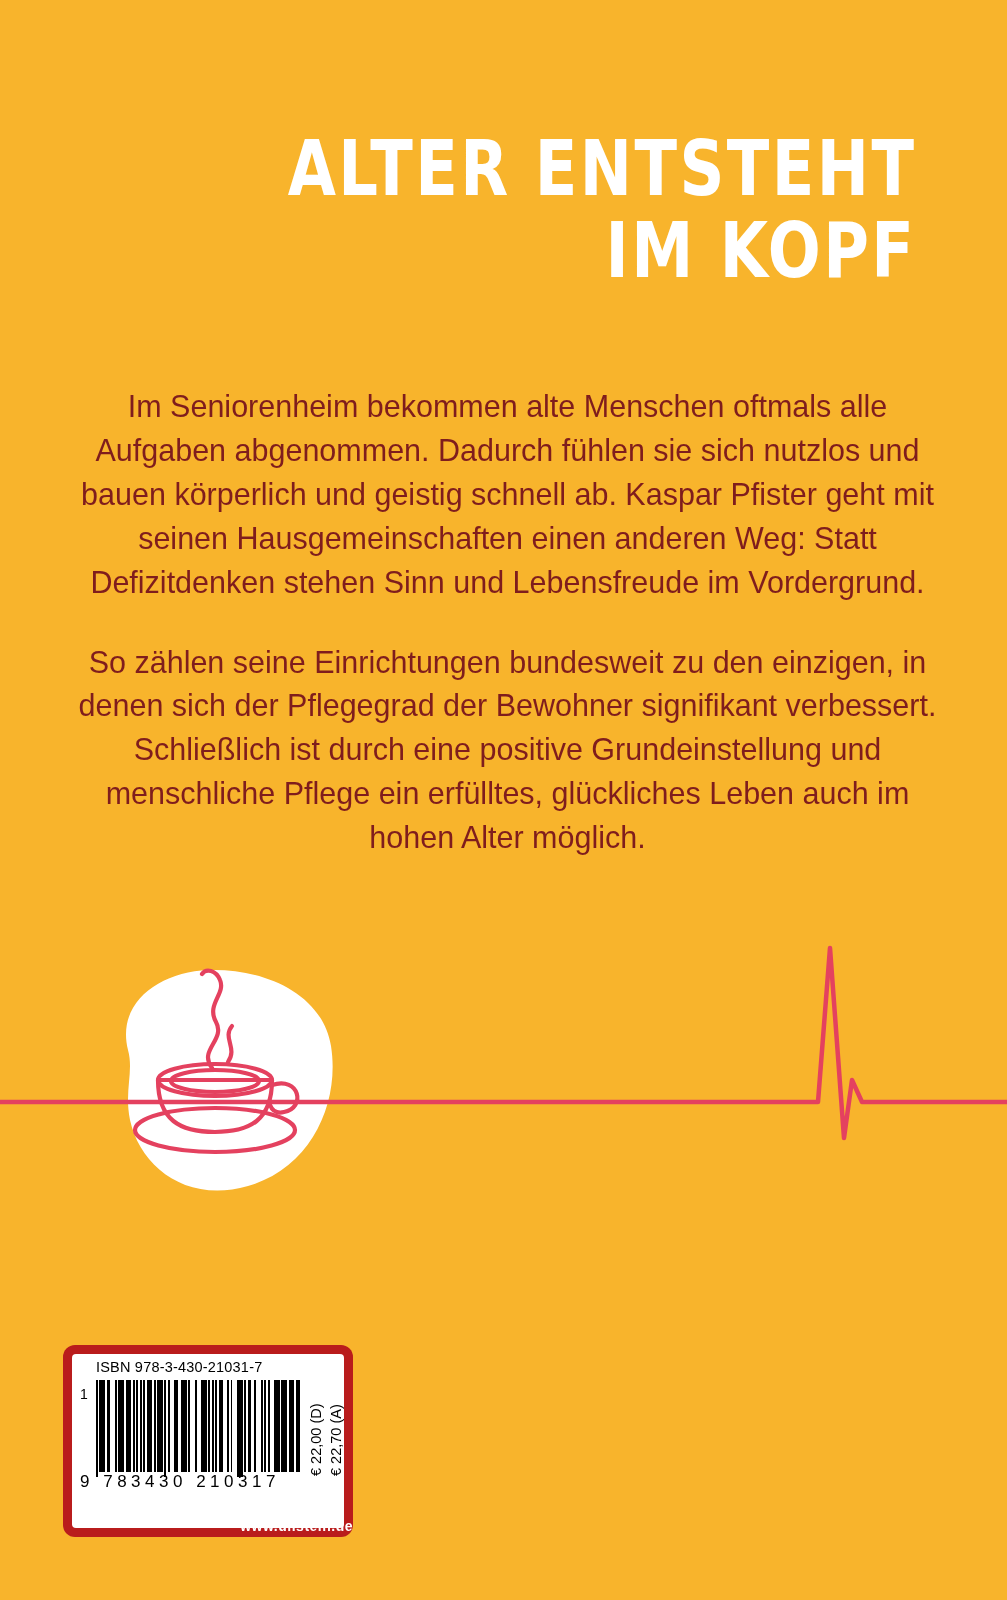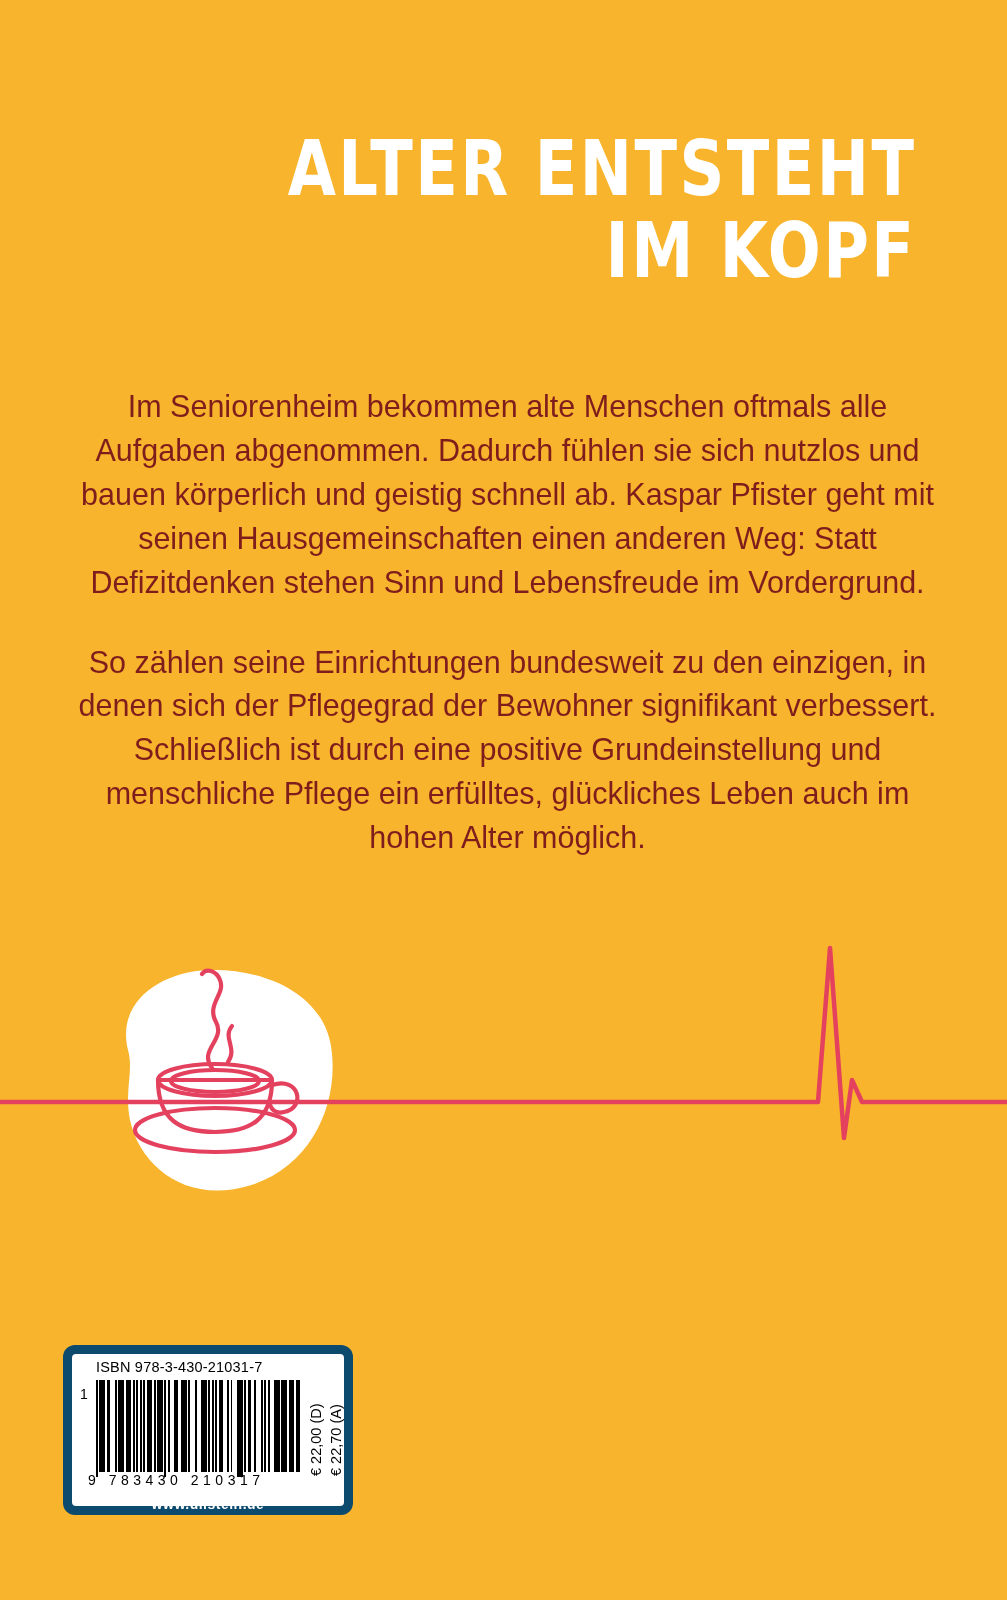--- a/index.html
+++ b/index.html
@@ -69,22 +69,22 @@
     height: 290px;
     pointer-events: none;
   }
 
   
   .barcode-box {
     position: absolute;
     left: 63px;
     top: 1345px;
     width: 290px;
-    height: 170px;
-    background: #0c4a6e;
+    height: 192px;
+    background: #b91c1c;
     border-radius: 12px;
     padding: 12px;
     box-sizing: border-box;
   }
   .barcode-inner {
     position: absolute;
     left: 9px;
     top: 9px;
     right: 9px;
     bottom: 9px;
@@ -120,26 +120,25 @@
     top: 32px;
     font-size: 14px;
     color: #000;
     font-family: "Liberation Sans", sans-serif;
   }
   .ean-digits {
     position: absolute;
     left: 8px;
     top: 118px;
     width: 238px;
-    font-size: 14px;
+    font-size: 17px;
     letter-spacing: 4.5px;
     color: #000;
     font-family: "Liberation Sans", sans-serif;
     white-space: nowrap;
-    margin-left: 8px;
   }
   .price-block {
     position: absolute;
     right: 8px;
     top: 22px;
     width: 42px;
     height: 106px;
     color: #000;
     font-size: 14.5px;
     font-family: "Liberation Sans", sans-serif;
@@ -150,21 +149,21 @@
     transform-origin: left top;
     white-space: nowrap;
   }
   .price-1 { left: 14px; top: 100px; }
   .price-2 { left: 34px; top: 100px; }
   .barcode-url {
     position: absolute;
     bottom: 3px;
     left: 0;
     width: 100%;
-    text-align: center;
+    text-align: right;
     color: #FFFFFF;
     font-size: 14px;
     font-weight: bold;
     letter-spacing: 0.5px;
     font-family: "Liberation Sans", sans-serif;
   }
 
   
   .publisher {
     position: absolute;

